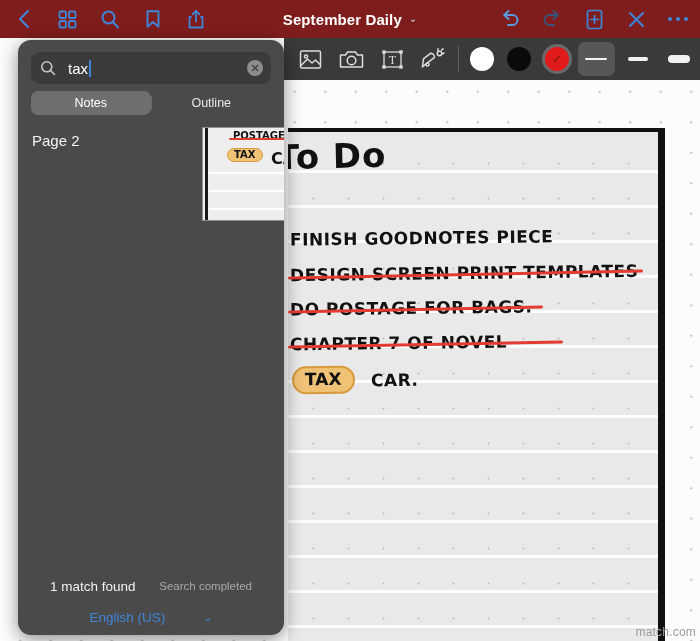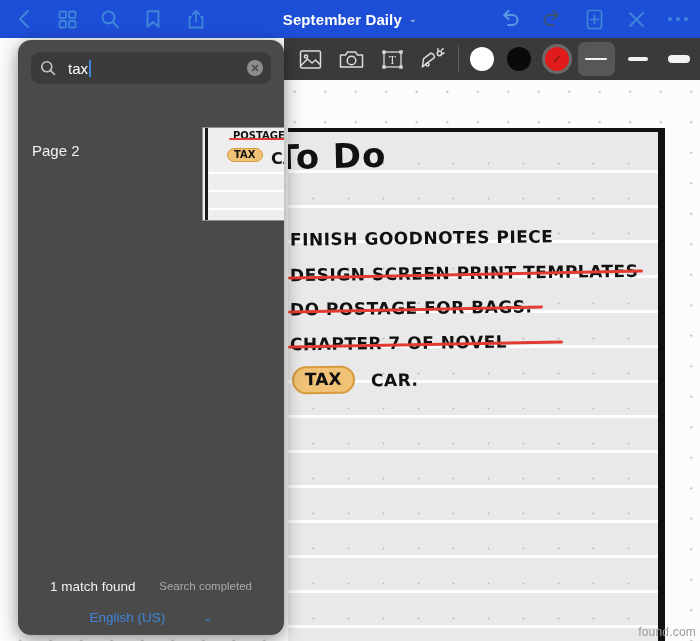--- a/index.html
+++ b/index.html
@@ -93,21 +93,21 @@
     font-family: "DejaVu Sans", sans-serif;
     font-weight: 700;
     font-size: 17px;
     transform: rotate(-1deg);
   }
 
   
   #top-bar {
     position: absolute;
     left: 0; top: 0; width: 700px; height: 38px;
-    background: #1d4ed8;
+    background: #7f1d1d;
     display: flex; align-items: center;
   }
   #top-bar-left {
     display: flex; align-items: center; gap: 15px;
     padding-left: 10px;
   }
   .nav-icon {
     width: 28px; height: 28px;
     display: flex; align-items: center; justify-content: center;
     color: #3f86d8;
@@ -256,21 +256,21 @@
     left: 0; top: 83px; right: 0; bottom: 62px;
     overflow: hidden;
   }
   .result-item {
     position: relative;
     padding: 6px 14px 10px 14px;
   }
   .result-page-label {
     color: #f2f2f2;
     font-size: 15px;
-    margin-top: 13px;
+    margin-top: 3px;
     margin-bottom: 28px;
   }
   .result-snippet {
     font-size: 13px;
     color: #dcdcdc;
     line-height: 15px;
   }
   .hl {
     background: #8a6a24;
     color: #ffffff;
@@ -535,20 +535,25 @@
       <span id="search-field-icon">
         <svg width="16" height="16" viewBox="0 0 16 16" fill="none" stroke="#c4c4c4" stroke-width="1.6" stroke-linecap="round">
             <circle cx="6.8" cy="6.8" r="5"></circle>
             <line x1="10.4" y1="10.4" x2="14.5" y2="14.5"></line>
           </svg>
       </span>
       <span id="search-value">tax<span id="search-caret"></span></span>
       <span id="search-clear">✕</span>
     </div>
 
+    <div id="seg-control">
+      <div class="seg selected">Notes</div>
+      <div class="seg-divider"></div>
+      <div class="seg">Outline</div>
+    </div>
 
     <div id="results-area">
       <div class="result-item">
         <div class="result-page-label">Page 2</div>
 
         <div class="result-thumb">
           <div class="thumb-inner">
             <div class="thumb-spine"></div>
             <div class="thumb-line" style="top:44px;"></div>
             <div class="thumb-line" style="top:62px;"></div>
@@ -566,14 +571,14 @@
       <span id="match-count">1 match found</span>
       <span id="search-state">Search completed</span>
     </div>
 
     <div id="lang-row">
       <span id="lang-label">English (US)</span>
       <span id="lang-chevron">⌄</span>
     </div>
   </div>
 
-  <div id="watermark">found.com</div>
+  <div id="watermark">match.com</div>
 </div>
 
 </body></html>

